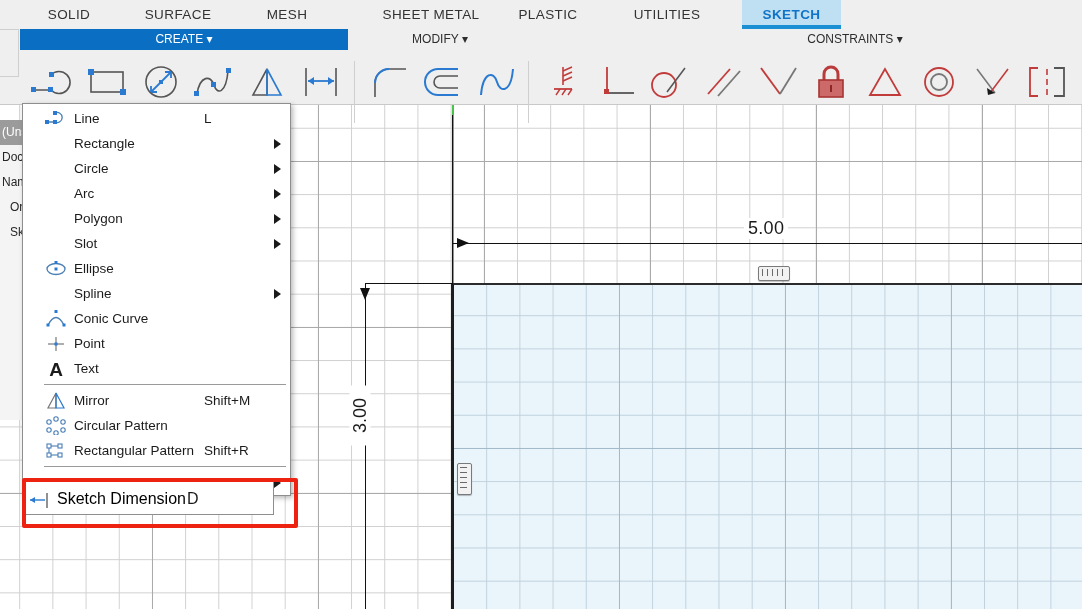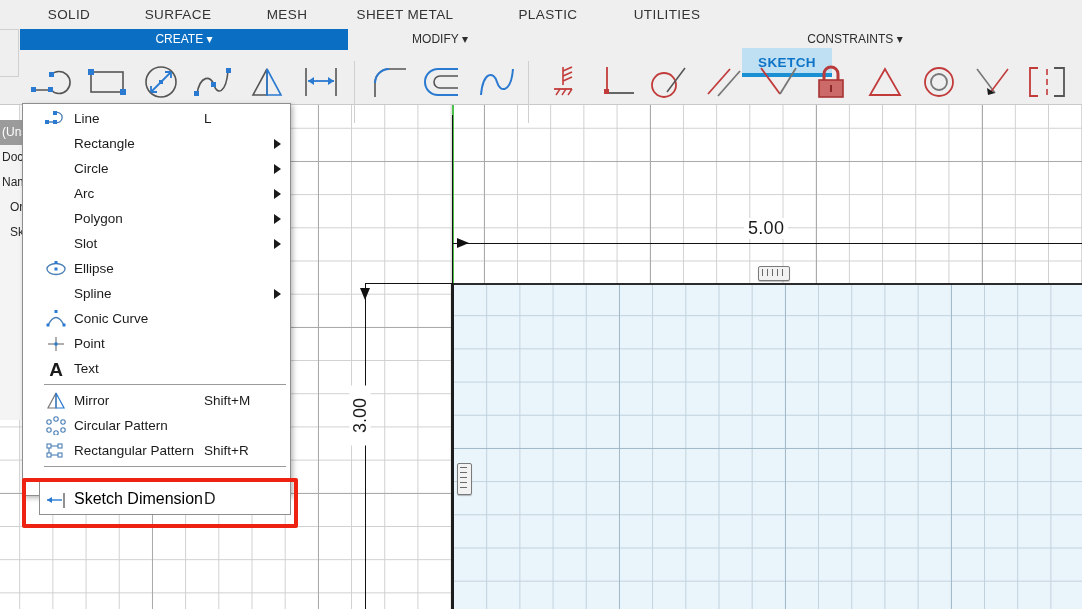--- a/index.html
+++ b/index.html
@@ -176,21 +176,20 @@
     position:absolute;left:5px;top:3px;width:22px;height:19px;
   }
   .msep{height:1px;background:#9a9a9a;margin:3px 4px;}
 
   
   #sketch-dim-band{
     position:absolute;left:22px;top:481px;width:250px;
     background:#ffffff;border-left:1px solid #8e8e8e;
     border-right:1px solid #8e8e8e;border-bottom:1px solid #8e8e8e;
     z-index:41;
-    margin-left:17px;
   }
 
   
   #redbox{
     position:absolute;left:22px;top:478px;width:268px;height:42px;
     border:4px solid #ee2211;border-radius:2px;
     z-index:60;pointer-events:none;
   }
 </style>
 </head>
@@ -228,24 +227,24 @@
   <div class="bitem i1">Origin</div>
   <div class="bitem i1">Sketches</div>
 </div>
 
 <div id="ribbon">
 
   <div id="tabrow">
     <div class="tab" style="left:28px;width:82px;">SOLID</div>
     <div class="tab" style="left:130px;width:96px;">SURFACE</div>
     <div class="tab" style="left:244px;width:86px;">MESH</div>
-    <div class="tab" style="left:338px;width:134px;">SHEET METAL</div>
+    <div class="tab" style="left:364px;width:134px;">SHEET METAL</div>
     <div class="tab" style="left:496px;width:104px;">PLASTIC</div>
     <div class="tab" style="left:612px;width:110px;">UTILITIES</div>
-    <div class="tab active" style="left:742px;width:90px;margin-top:48px;">SKETCH</div>
+    <div class="tab active" style="left:742px;width:99px;">SKETCH</div>
   </div>
 
   <div id="panelrow">
 
     <div style="position:absolute;left:0;top:0;width:18px;height:46px;border:1px solid #cfcfcf;border-left:none;background:#efefef;"></div>
 
     <div class="ticon" style="left:24px;">
       <svg width="54" height="42" viewBox="0 0 54 42">
         <path d="M10 29 L27 29 A11 11 0 1 0 27 14" fill="none" stroke="#555" stroke-width="1.6"></path>
         <rect x="7" y="26" width="5" height="5" fill="#2a7ad1"></rect>

